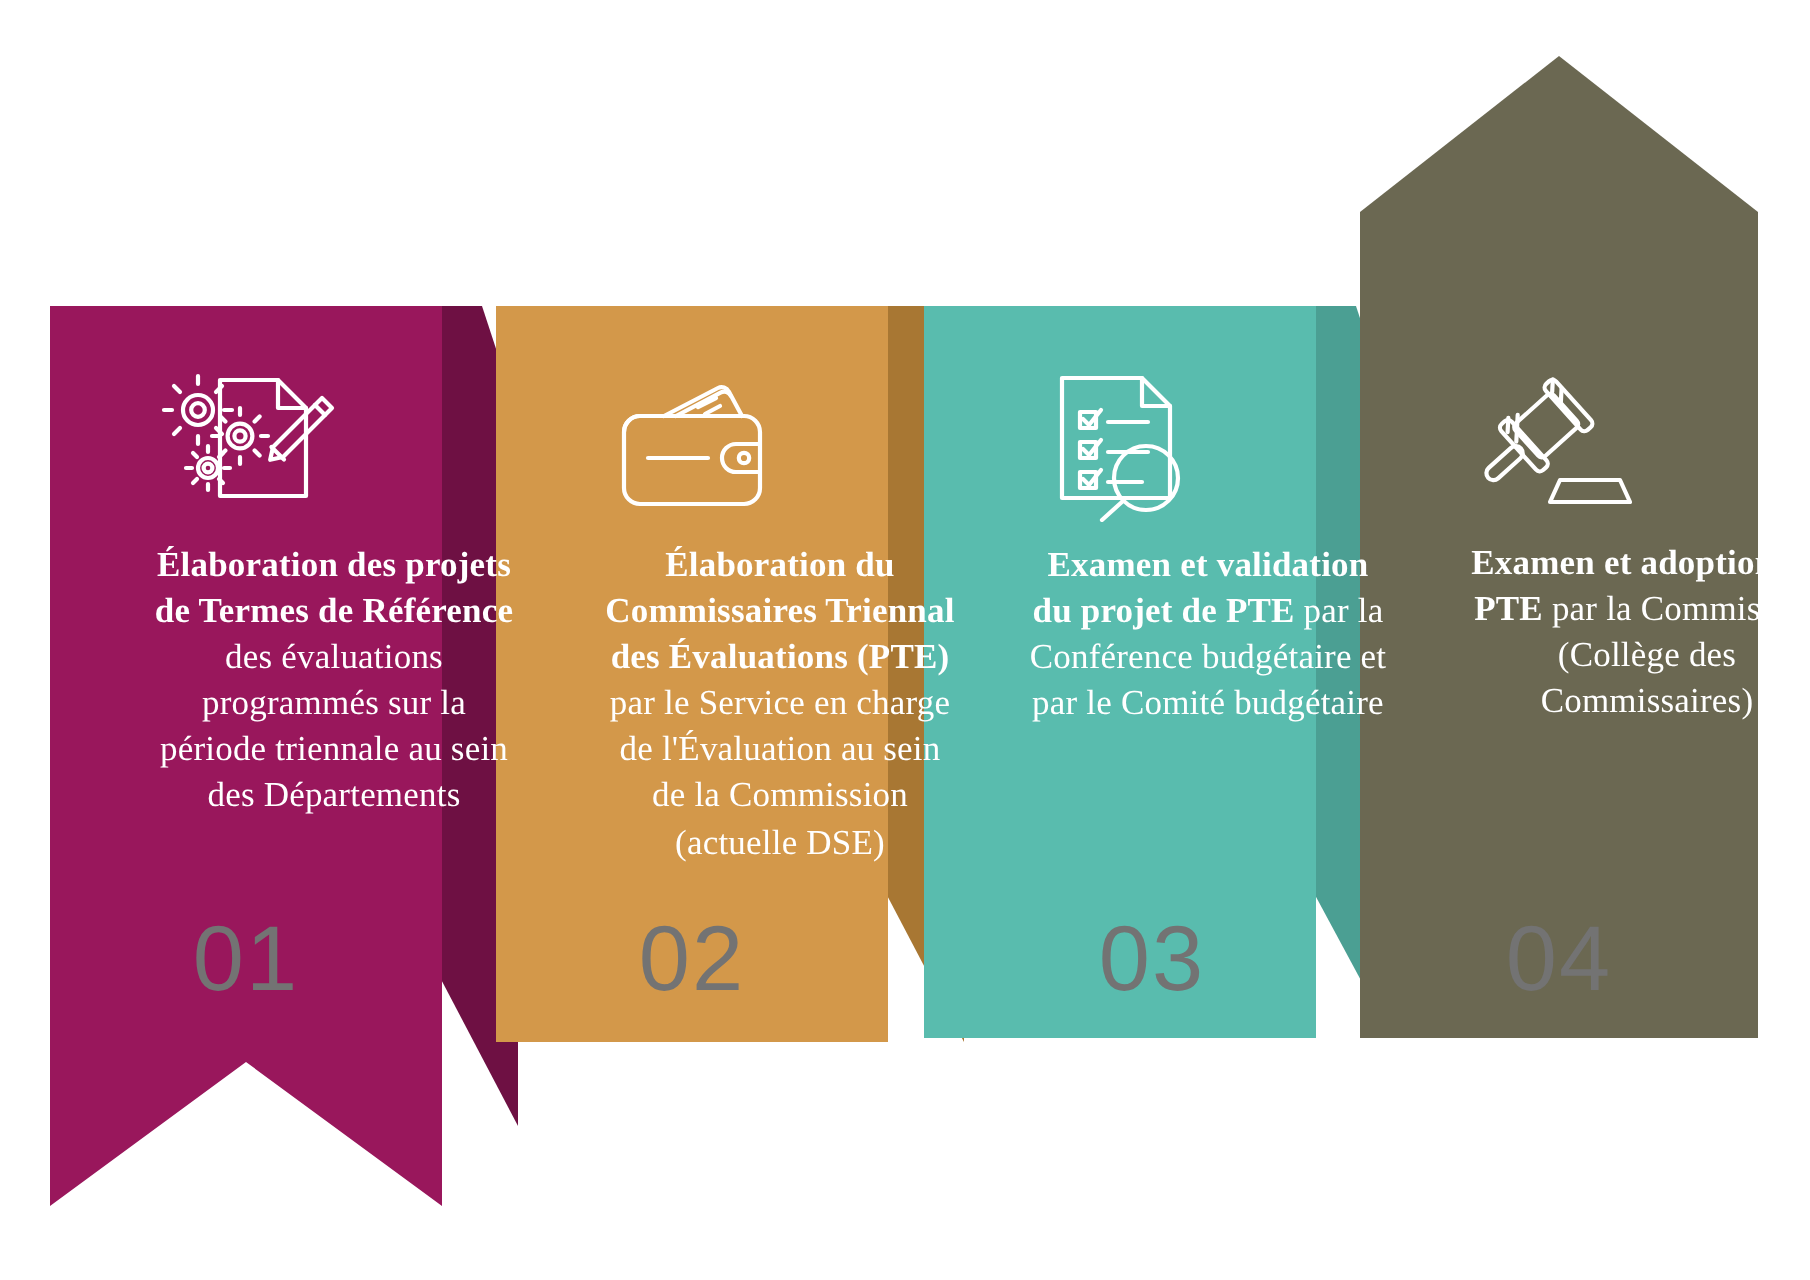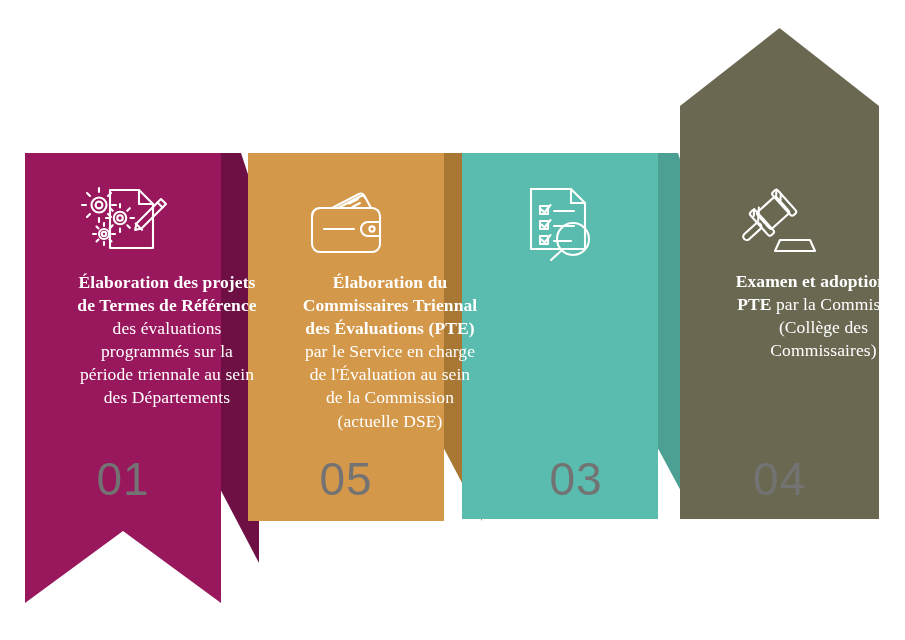--- a/index.html
+++ b/index.html
@@ -172,21 +172,21 @@
           <circle cx="70" cy="38" r="2.6"></circle>
           <path d="M22 38 h30"></path>
         </svg>
       </span>
     </div>
 
     <div class="text-wrap" style="top:118px; width:196px;">
       <b>Élaboration du Commissaires Triennal des Évaluations (PTE)</b><span> par le Service en charge de l'Évaluation au sein de la Commission (actuelle DSE)</span>
     </div>
 
-    <div class="num" style="top:303px; width:196px;">05</div>
+    <div class="num" style="top:303px; width:196px;">02</div>
   </div>
 
   <div class="ribbon" style="left:462px; top:153px; width:210px; height:366px;">
 
     <div class="fold" style="left:192px; height:366px; width:45px;">
       <svg width="45" height="366" viewBox="0 0 45 366" preserveAspectRatio="none">
         <polygon points="0,0 24,0 42,55 42,366 0,288" fill="#4b9f93"></polygon>
       </svg>
     </div>
 
@@ -215,20 +215,23 @@
             <path d="M21 51 h8 v8 h-8 Z"></path>
             <path d="M22.5 54.5 l3 3 6 -7.5"></path>
             <path d="M35 56 h17"></path>
           </g>
           <circle cx="54" cy="54" r="16"></circle>
           <path d="M42.5 65.5 L32 75"></path>
         </svg>
       </span>
     </div>
 
+    <div class="text-wrap" style="top:118px; width:196px;">
+      <b>Examen et validation du projet de PTE</b><span> par la Conférence budgétaire et par le Comité budgétaire</span>
+    </div>
 
     <div class="num" style="top:303px; width:196px;margin-left:16px;">03</div>
   </div>
 
   <div class="ribbon" style="left:680px; top:28px; width:205px; height:491px;">
 
     <div class="body" style="width:199px; height:491px; z-index:2;">
       <svg width="199" height="491" viewBox="0 0 199 491" preserveAspectRatio="none">
         <polygon points="99.5,0 199,78 199,491 0,491 0,78" fill="#6b6852"></polygon>
       </svg>

